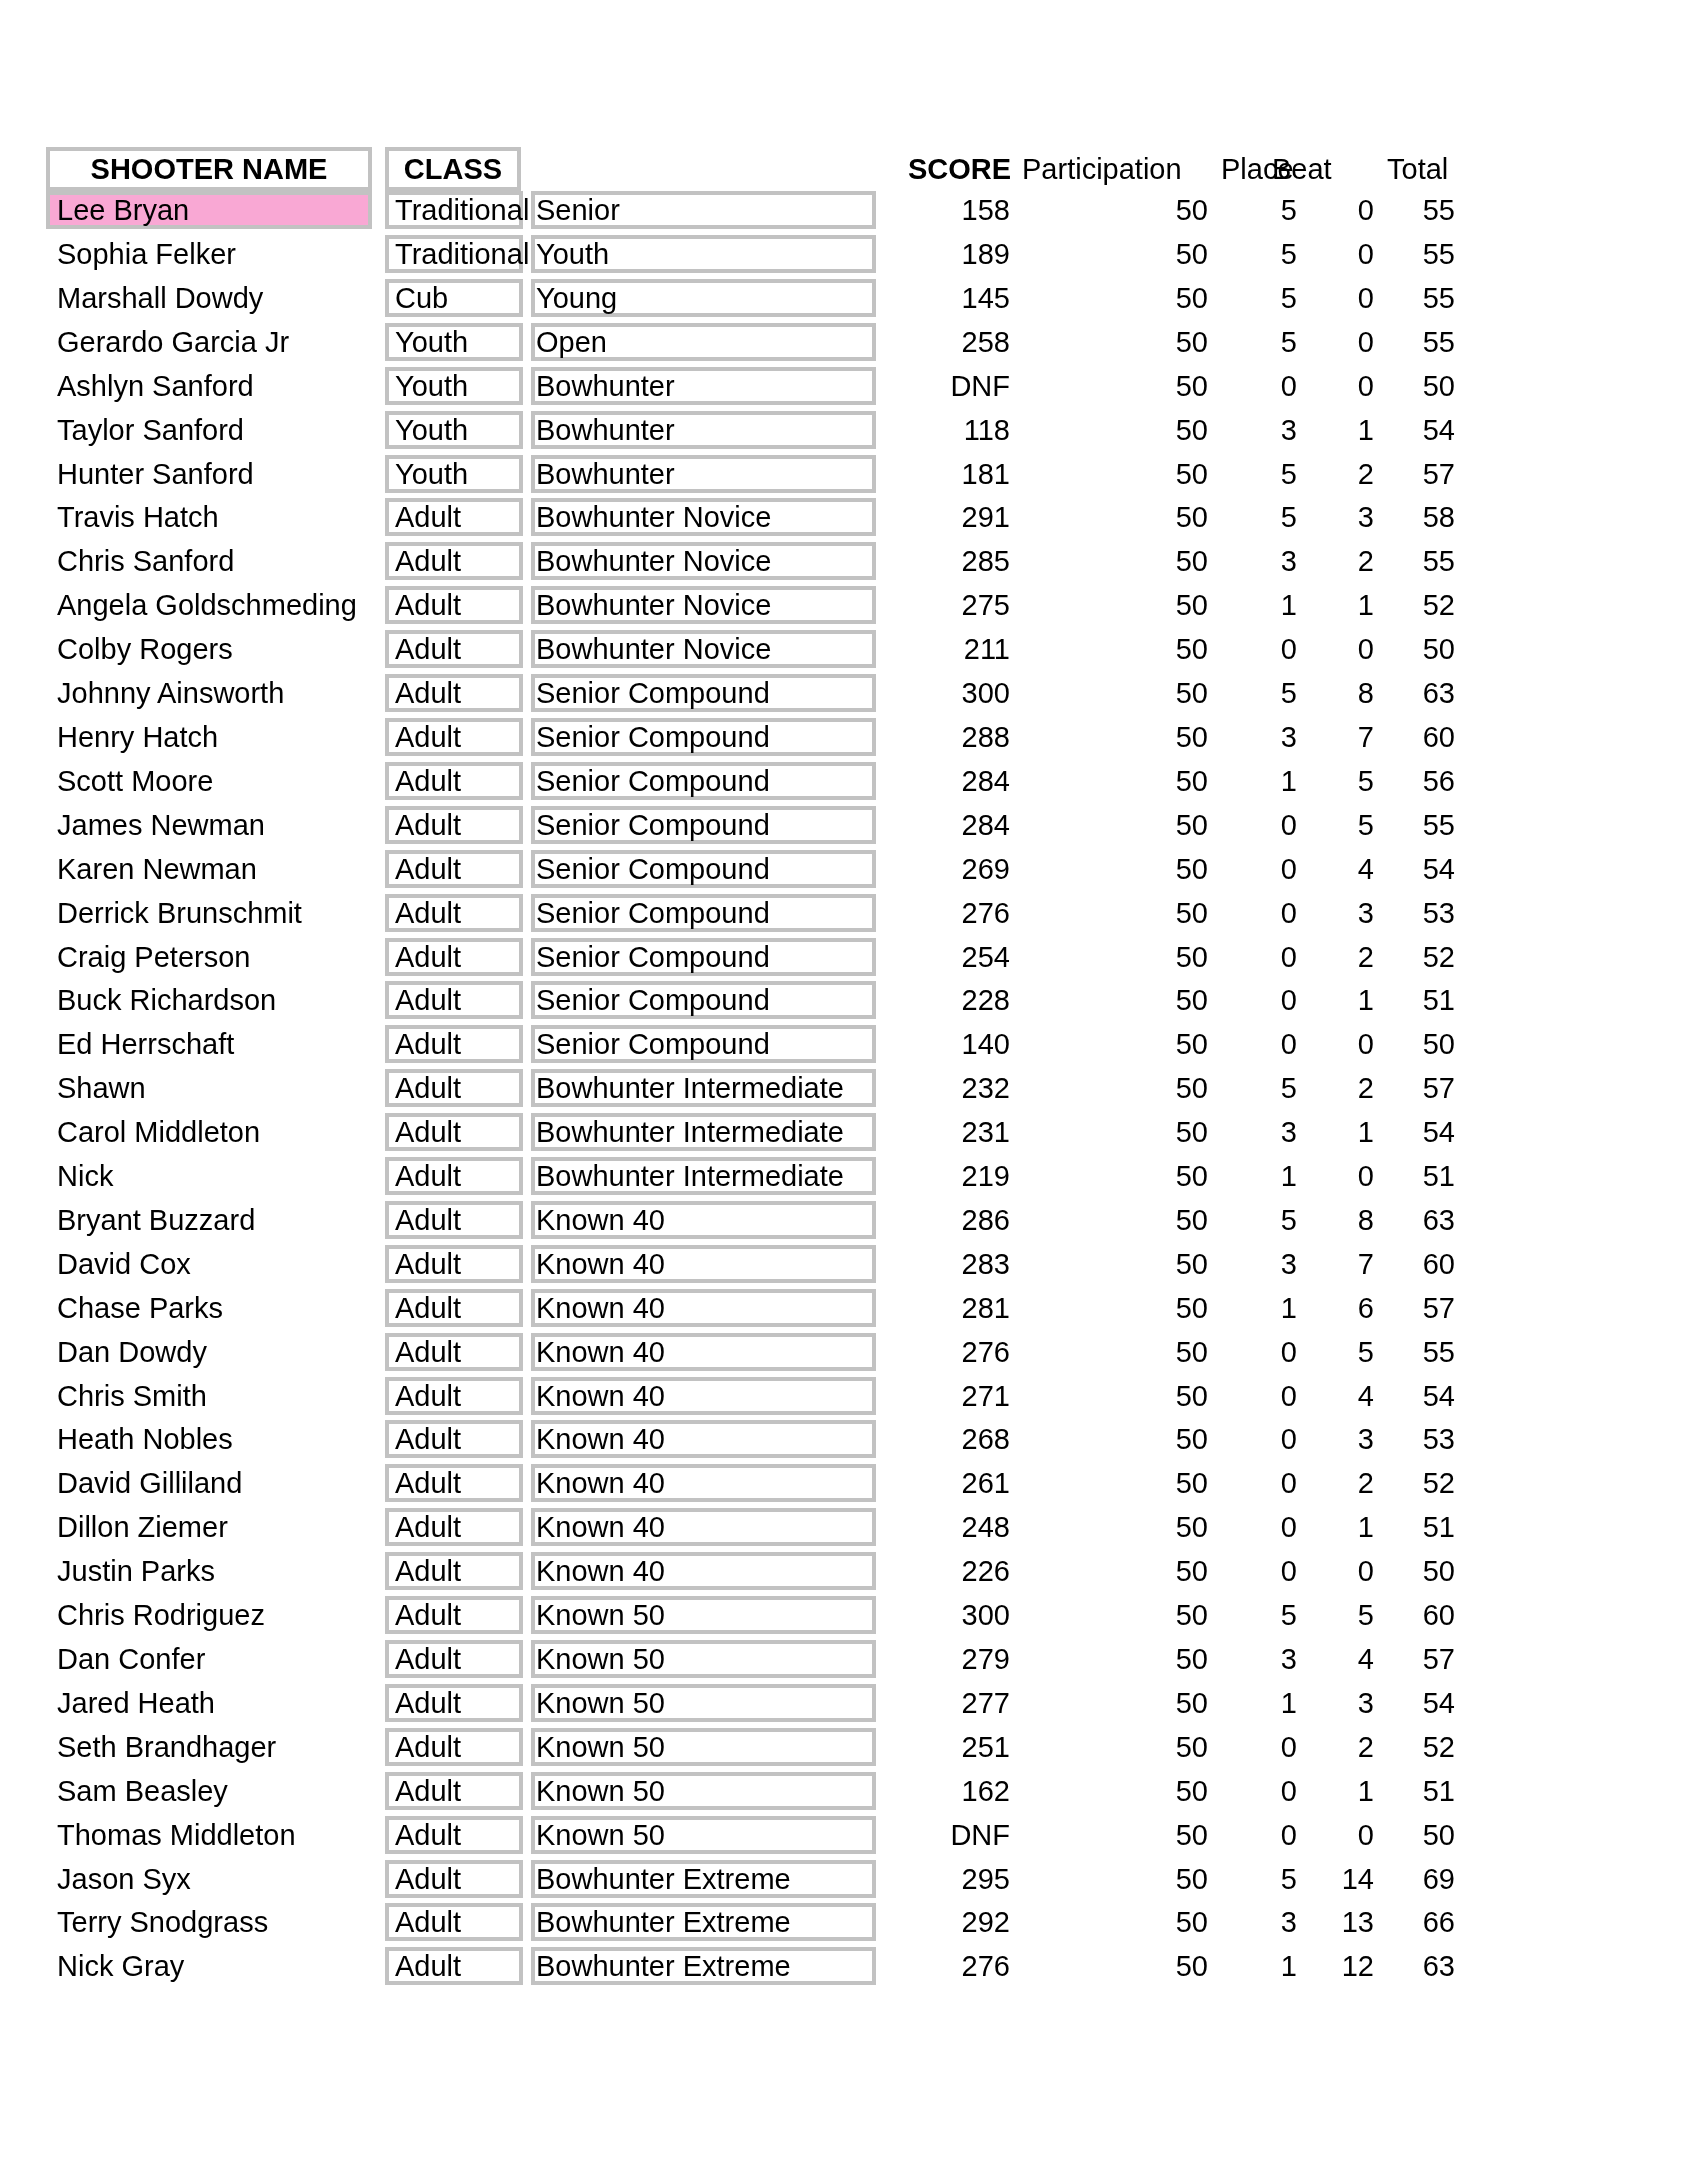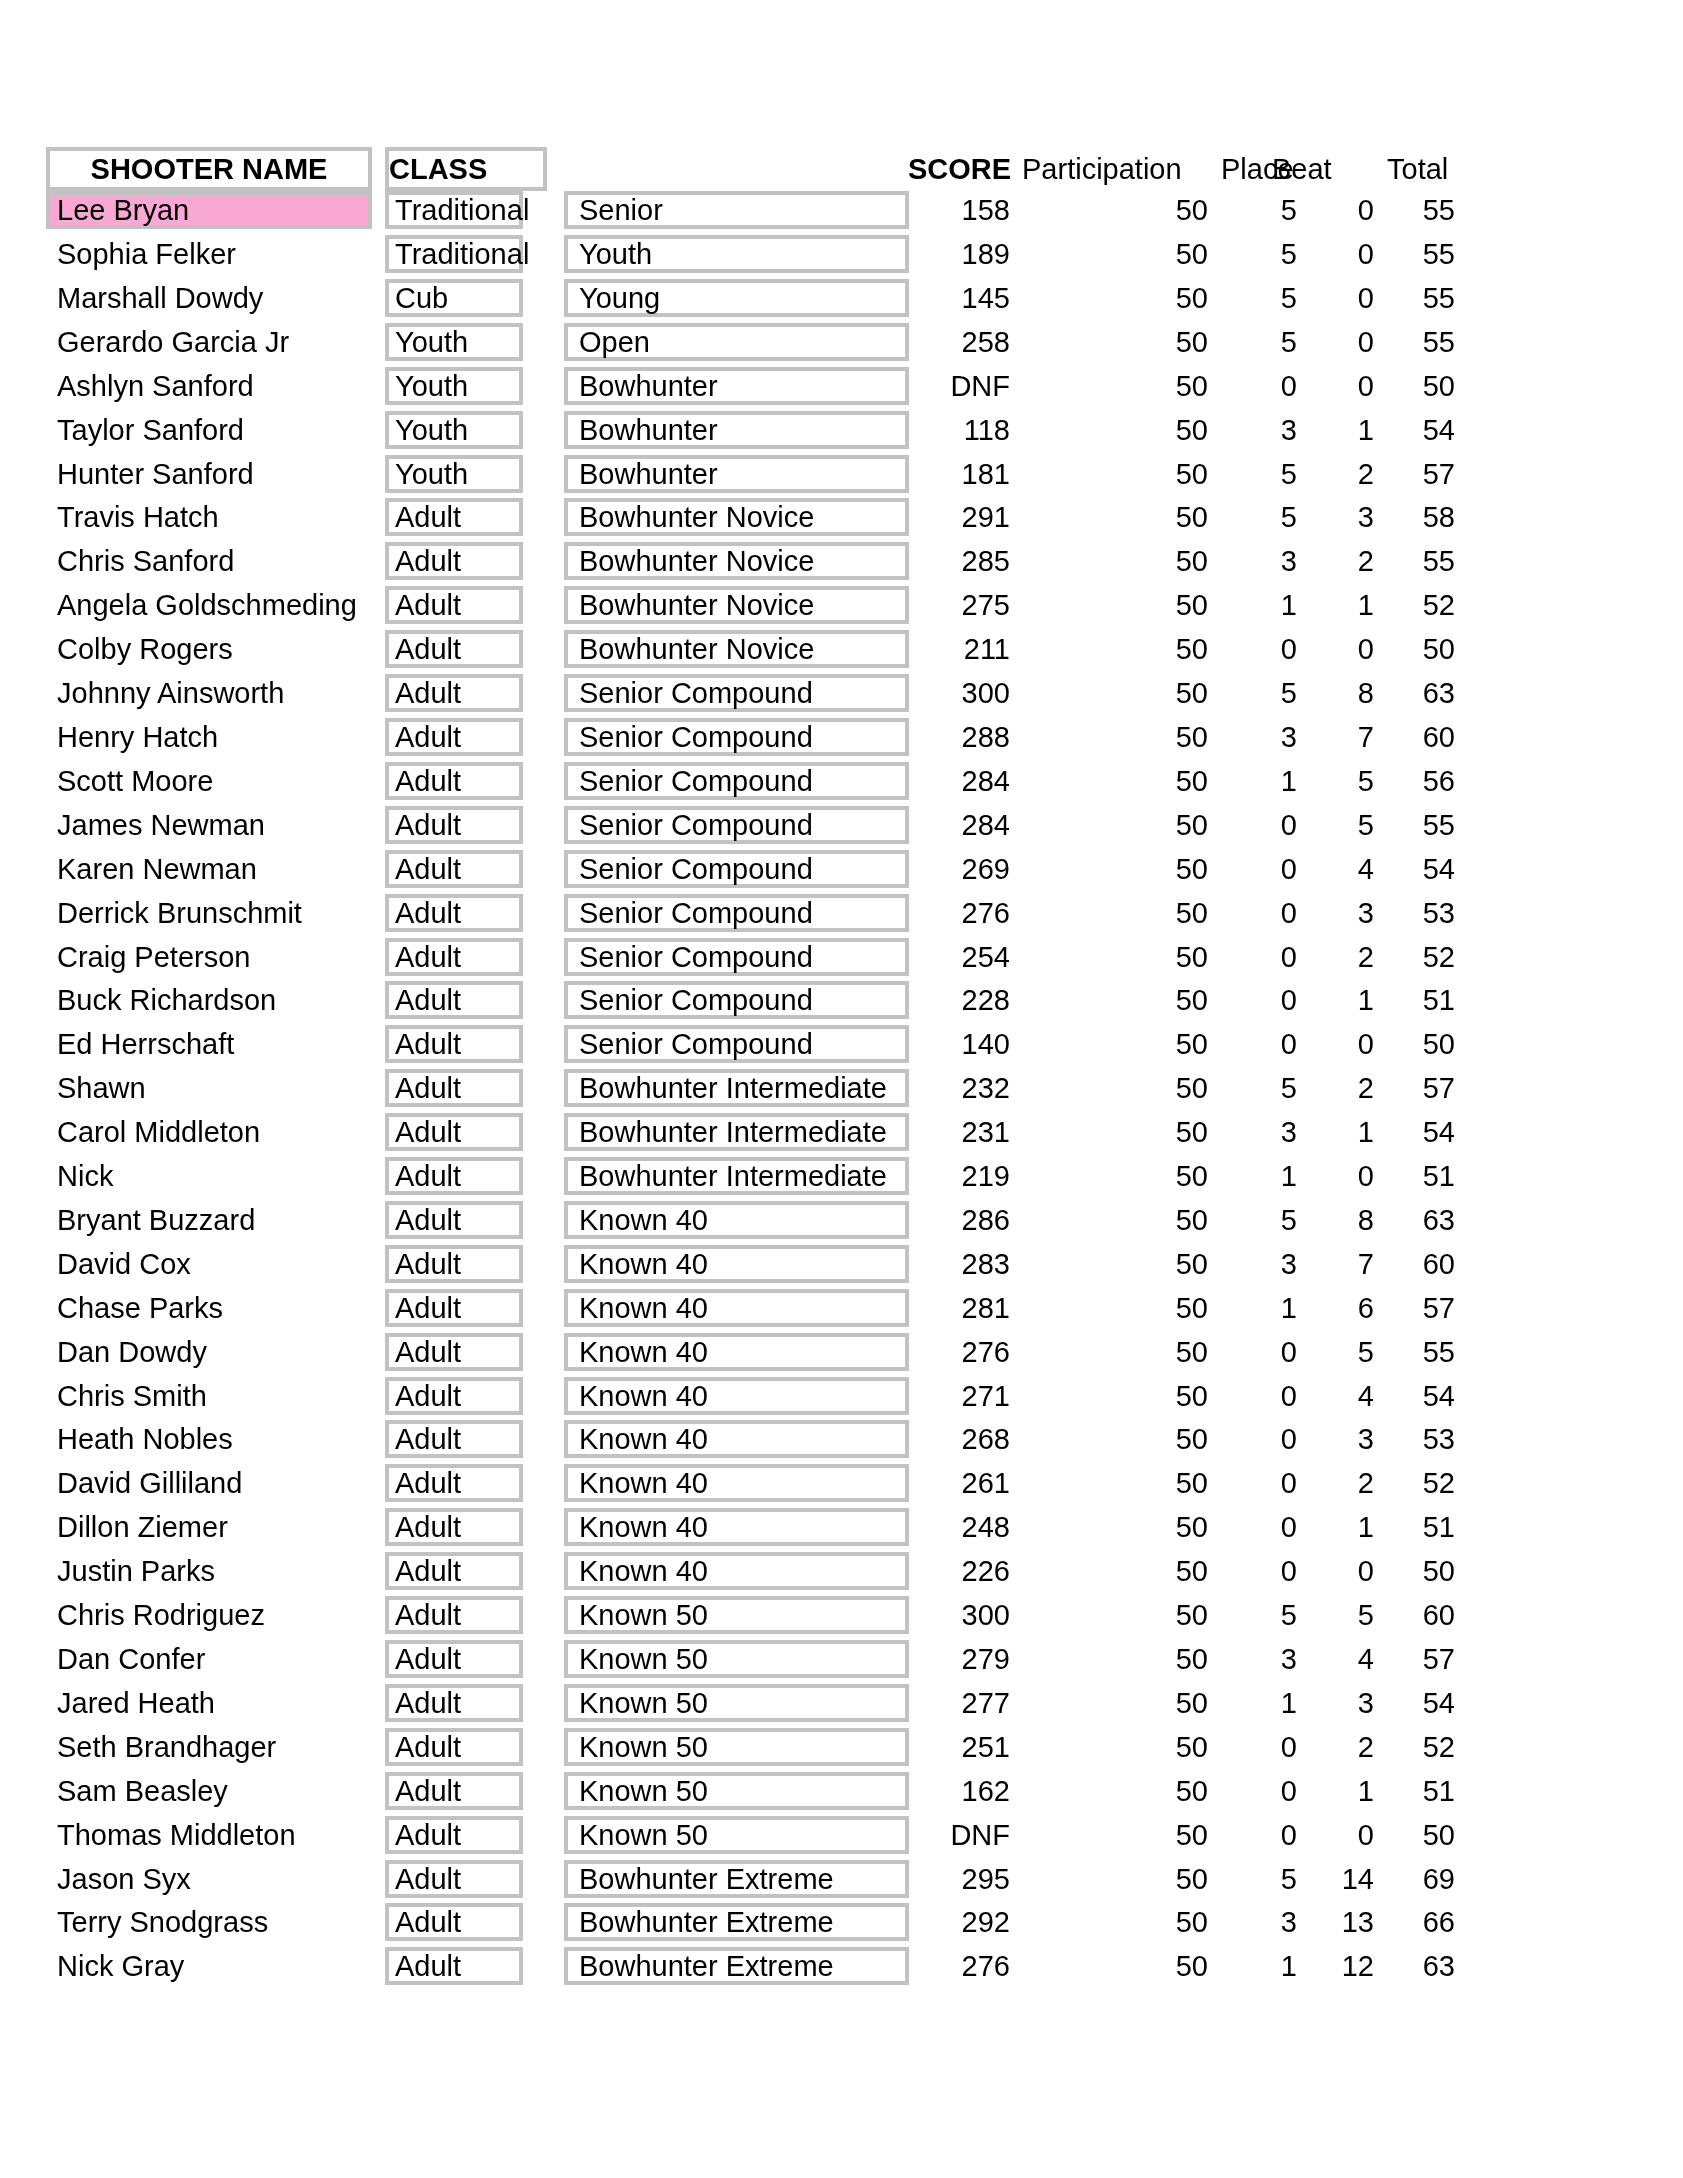--- a/index.html
+++ b/index.html
@@ -15,33 +15,33 @@
   }
   .boxed{
     border:4px solid var(--border);background:#fff;
     height:38px;line-height:30px;
   }
   
   .hdr-row{position:absolute;left:0;top:147px;width:1683px;height:44px;}
   .hdr-row .cell{height:44px;line-height:44px;}
   .hdr-row .boxed{height:44px;line-height:36px;font-weight:bold;}
   .h-name{left:46px;width:326px;text-align:center;}
-  .h-class{left:385px;width:162px;}
+  .h-class{left:385px;width:136px;text-align:center;}
   .h-division{left:552px;width:345px;text-align:center;}
   .h-score{left:903px;width:107px;padding-left:5px;font-weight:bold;}
   .h-part{left:1022px;width:186px;}
   .h-place{left:1221px;width:76px;}
   .h-beat{left:1272px;width:64px;}
   .h-total{left:1387px;width:68px;}
   
   .row{position:absolute;left:0;width:1683px;height:38px;}
   .c-name{left:46px;width:326px;padding-left:11px;}
   .c-name.boxed-name{border:4px solid var(--border);background:#f9a8d4;line-height:30px;padding-left:7px;}
   .c-class{left:385px;width:138px;padding-left:6px;}
-  .c-division{left:564px;width:345px;padding-left:11px;}
+  .c-division{left:531px;width:345px;padding-left:1px;}
   .c-score{left:903px;width:107px;text-align:right;}
   .c-score.text-val{text-align:right;padding-left:1px;}
   .c-part{left:1022px;width:186px;text-align:right;}
   .c-place{left:1221px;width:76px;text-align:right;}
   .c-beat{left:1310px;width:64px;text-align:right;}
   .c-total{left:1387px;width:68px;text-align:right;}
 </style>
 </head>
 <body>
 

